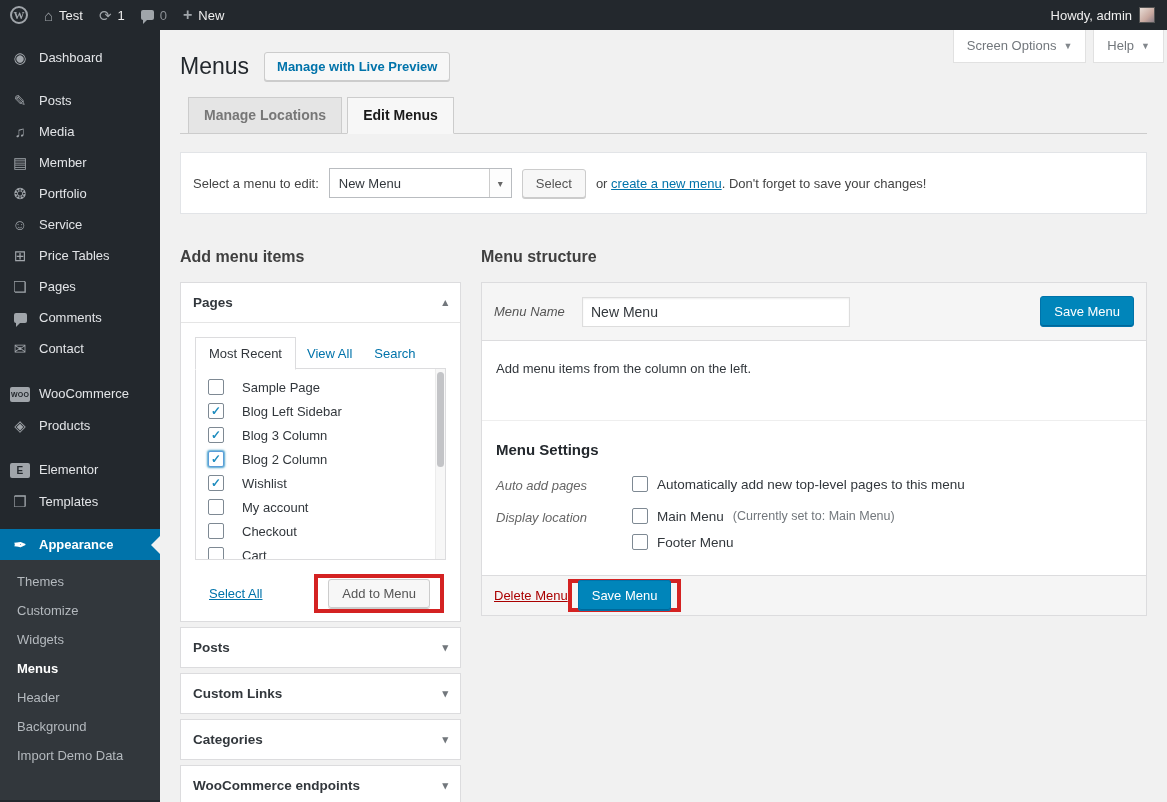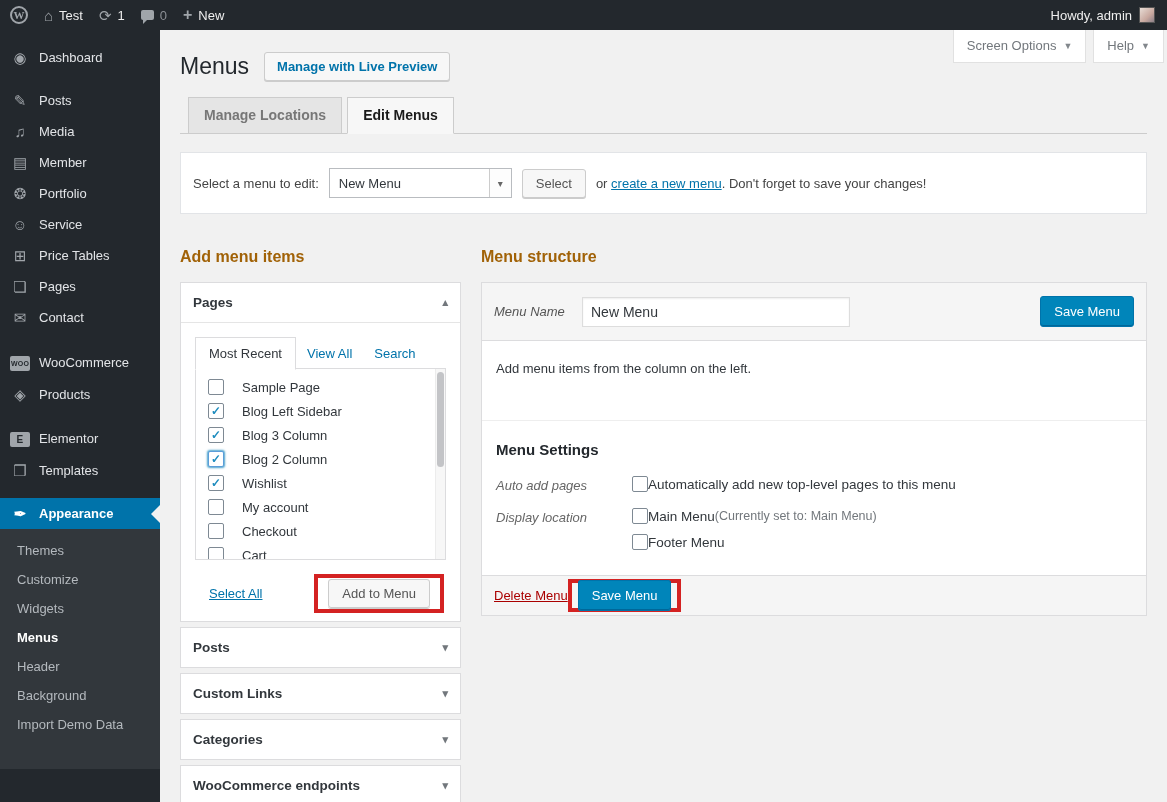--- a/index.html
+++ b/index.html
@@ -68,21 +68,21 @@
   .fake-select { display:flex; align-items:stretch; border:1px solid #b9bcc0; background:#fff; width:183px; height:30px; cursor:pointer; }
   .fake-select .sel-text { flex:1; display:flex; align-items:center; padding:0 9px; color:#32373c; font-size:13px; }
   .fake-select .sel-chev { width:22px; border-left:1px solid #ccc; display:flex; align-items:center; justify-content:center;
     color:#666; font-size:10px; background:#fdfdfd; }
   .button-secondary { background:#f7f7f7; border:1px solid #ccc; border-radius:3px; padding:6px 13px;
     color:#555; font-size:13px; cursor:pointer; box-shadow:0 1px 0 #ccc; }
 
   .columns { display:flex; gap:20px; margin-top:28px; }
   .col-left { width:281px; flex-shrink:0; }
   .col-right { flex:1; }
-  .col-title { font-size:16px; font-weight:700; color:#a16207; margin:6px 0 16px; }
+  .col-title { font-size:16px; font-weight:700; color:#404040; margin:6px 0 16px; }
 
   
   .postbox { background:#fff; border:1px solid #dcdcde; }
   .postbox-header { display:flex; justify-content:space-between; align-items:center; padding:12px;
     font-weight:700; font-size:13.5px; color:#32373c; border-bottom:1px solid #e5e5e5; cursor:pointer; }
   .toggle { color:#72777c; font-size:11px; }
   .postbox-body { padding:14px 14px 0; }
 
   .item-tabs { display:flex; align-items:flex-end; position:relative; z-index:2; }
   .item-tab-active { background:#fff; border:1px solid #dcdcde; border-bottom:1px solid #fff;
@@ -117,21 +117,21 @@
   .button-primary { background:#0085ba; border:1px solid #0073aa; border-radius:3px; color:#fff;
     padding:7px 13px; font-size:13px; cursor:pointer; box-shadow:inset 0 -1px 0 #006799; }
 
   .drag-instructions { padding:20px 14px 44px; font-size:13px; color:#32373c; }
   .panel-divider { border:0; border-top:1px solid #eee; }
   .menu-settings { padding:4px 14px 10px; }
   .menu-settings-title { font-size:15px; font-weight:700; color:#23282d; margin:16px 0 18px; }
   .settings-row { display:flex; margin-bottom:15px; }
   .settings-label { width:136px; flex-shrink:0; font-style:italic; color:#666; font-size:13px; padding-top:2px; }
   .settings-field { display:flex; flex-direction:column; gap:10px; }
-  .cb-row { display:flex; align-items:center; font-size:13.5px; color:#32373c; }
+  .cb-row { display:flex; align-items:center; gap:9px; font-size:13.5px; color:#32373c; }
   .note { color:#72777c; font-size:12.5px; }
   .major-actions { display:flex; align-items:center; padding:12px;
     background:#f5f5f5; border-top:1px solid #dcdcde; }
   .delete-link { color:#a00; font-size:13px; text-decoration:underline; cursor:pointer; }
 </style>
 </head>
 <body>
 
 <div id="adminbar">
   <span class="ab-item">
@@ -186,20 +186,24 @@
     <span class="menu-icon">☺</span>
     <span>Service</span>
   </div>
   <div class="menu-item">
     <span class="menu-icon">⊞</span>
     <span>Price Tables</span>
   </div>
   <div class="menu-item">
     <span class="menu-icon">❏</span>
     <span>Pages</span>
+  </div>
+  <div class="menu-item">
+    <span class="menu-icon"><span class="bubble" style="display:inline-block"></span></span>
+    <span>Comments</span>
   </div>
   <div class="menu-item">
     <span class="menu-icon">✉</span>
     <span>Contact</span>
   </div>
   <div class="sep"></div>
   <div class="menu-item">
     <span class="menu-icon"><span class="badge-icon">WOO</span></span>
     <span>WooCommerce</span>
   </div>

